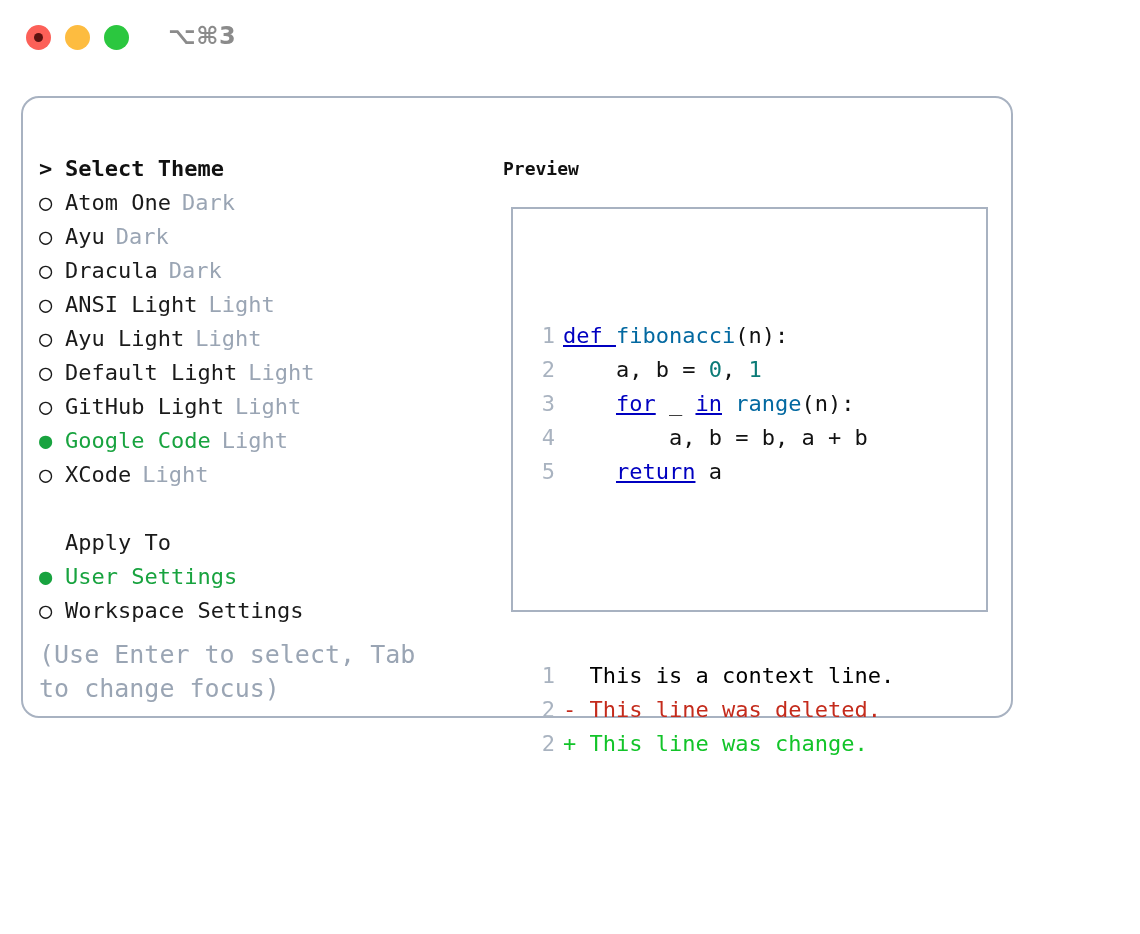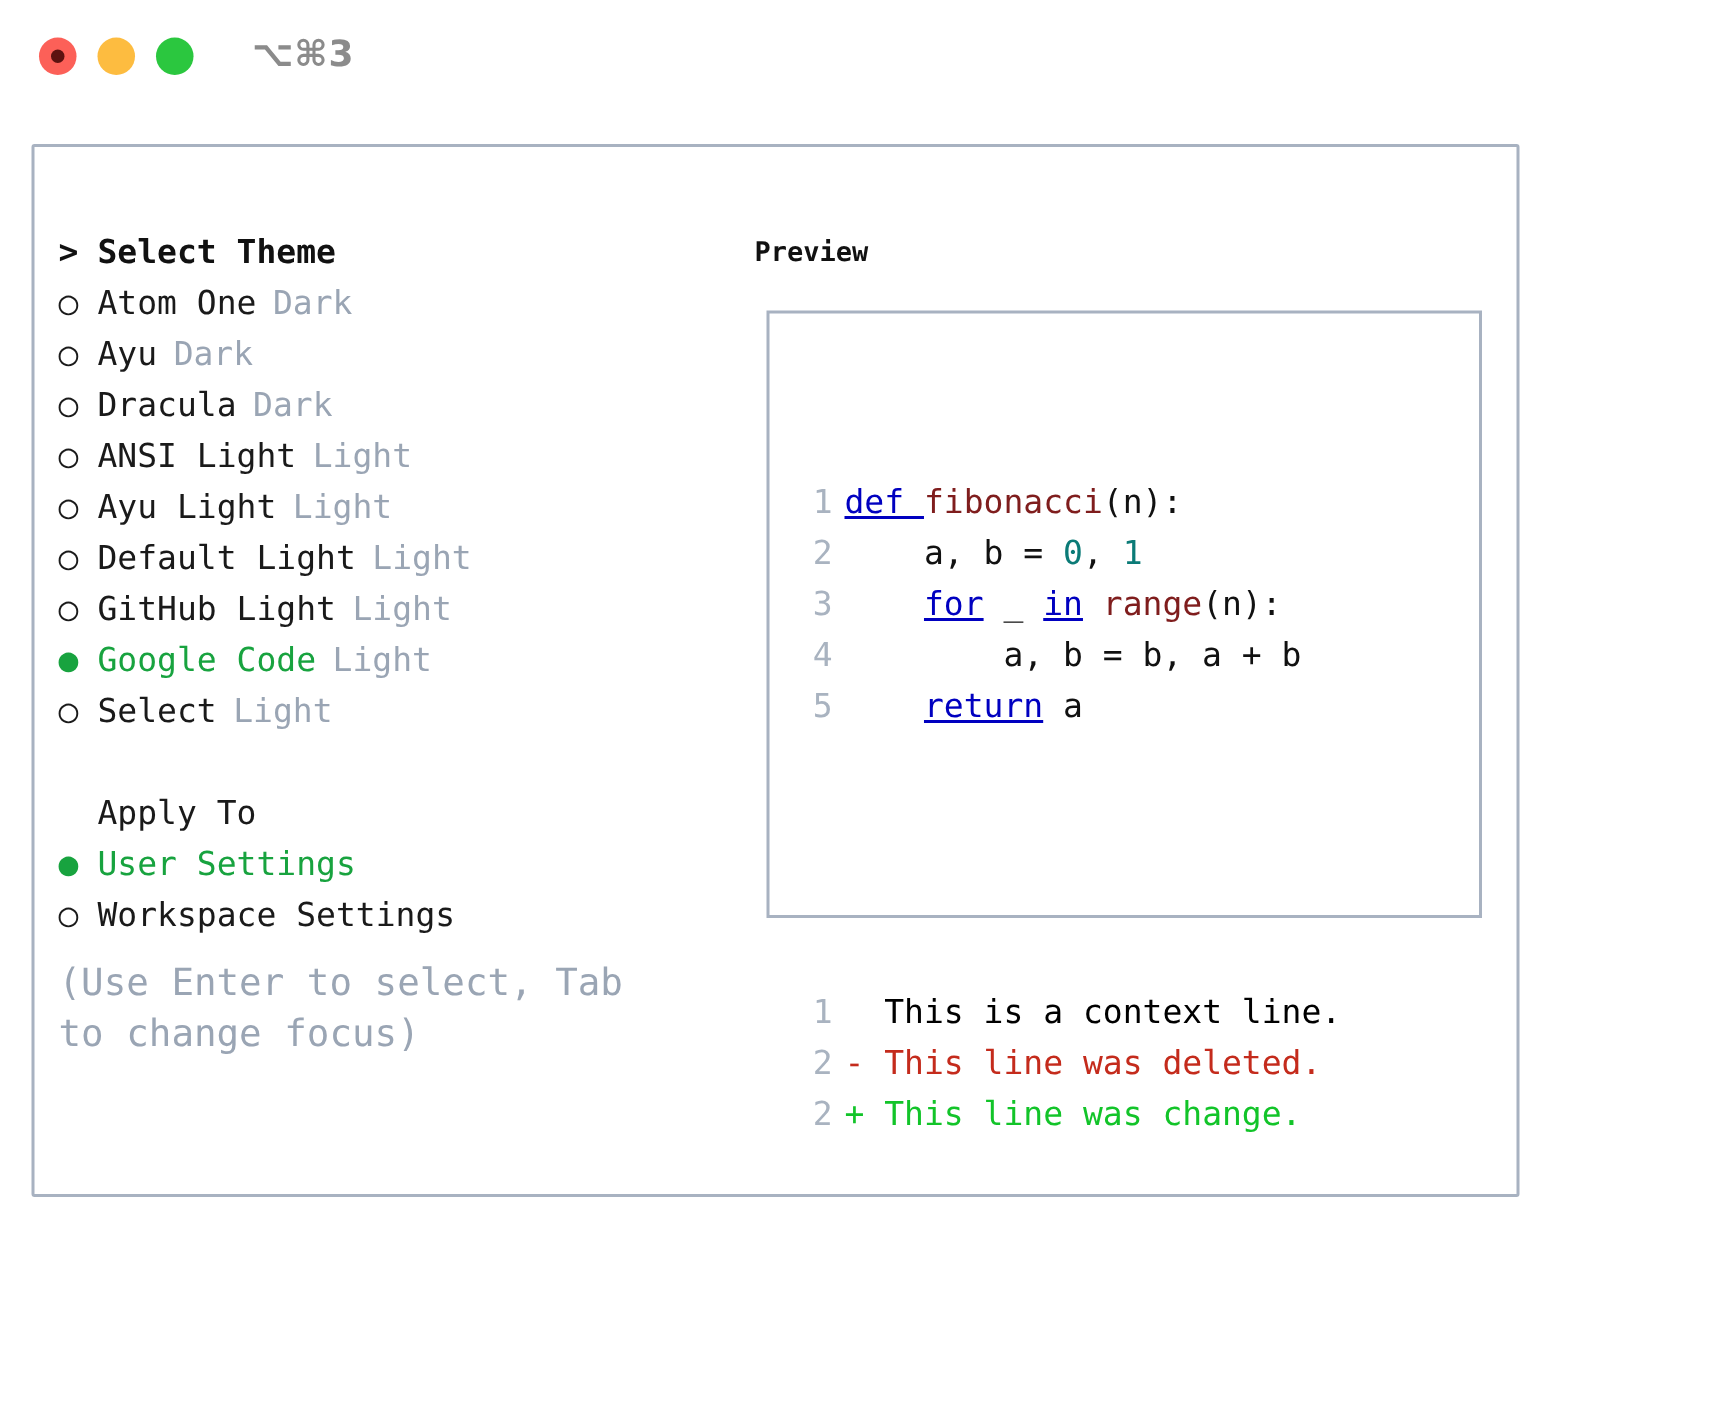--- a/index.html
+++ b/index.html
@@ -69,23 +69,23 @@
     letter-spacing: 0.5px;
     white-space: nowrap;
   }
 
   
   .panel {
     position: absolute;
     left: 21px;
     top: 96px;
     width: 992px;
-    height: 702px;
+    height: 622px;
     border: 2px solid #a8b2c1;
-    border-radius: 2px;
+    border-radius: 18px;
     box-sizing: border-box;
     background: #ffffff;
   }
 
   .columns {
     position: absolute;
     left: 0; top: 0;
     width: 100%;
     height: 100%;
   }
@@ -173,21 +173,21 @@
     white-space: pre;
   }
   .ln {
     display: inline-block;
     width: 30px;
     text-align: right;
     color: #a9b3c0;
     margin-right: 8px;
   }
   .kw   { color: #0000c0; text-decoration: underline; }
-  .fn   { color: #7f1d1d; }
+  .fn   { color: #0369a1; }
   .num  { color: #0b7b77; }
   .plain{ color: #111111; }
   .ctx  { color: #000000; }
   .del  { color: #c42b1c; }
   .add  { color: #12c429; }
   .gap  { height: 34px; }
 </style>
 </head>
 <body>
 
@@ -213,21 +213,21 @@
 
         <div id="theme-list">
             <div class="row"><span class="bullet">○</span><span class="theme-name">Atom One</span><span class="theme-variant">Dark</span></div>
             <div class="row"><span class="bullet">○</span><span class="theme-name">Ayu</span><span class="theme-variant">Dark</span></div>
             <div class="row"><span class="bullet">○</span><span class="theme-name">Dracula</span><span class="theme-variant">Dark</span></div>
             <div class="row"><span class="bullet">○</span><span class="theme-name">ANSI Light</span><span class="theme-variant">Light</span></div>
             <div class="row"><span class="bullet">○</span><span class="theme-name">Ayu Light</span><span class="theme-variant">Light</span></div>
             <div class="row"><span class="bullet">○</span><span class="theme-name">Default Light</span><span class="theme-variant">Light</span></div>
             <div class="row"><span class="bullet">○</span><span class="theme-name">GitHub Light</span><span class="theme-variant">Light</span></div>
             <div class="row"><span class="bullet sel">●</span><span class="theme-name sel">Google Code</span><span class="theme-variant">Light</span></div>
-            <div class="row"><span class="bullet">○</span><span class="theme-name">Select</span><span class="theme-variant">Light</span></div>
+            <div class="row"><span class="bullet">○</span><span class="theme-name">XCode</span><span class="theme-variant">Light</span></div>
           </div>
 
         <div class="spacer-row"></div>
 
         <div class="row">
           <span class="bullet"></span><span class="section-title-plain">Apply To</span>
         </div>
 
         <div id="apply-list">
             <div class="row"><span class="bullet sel">●</span><span class="theme-name sel">User Settings</span></div>

